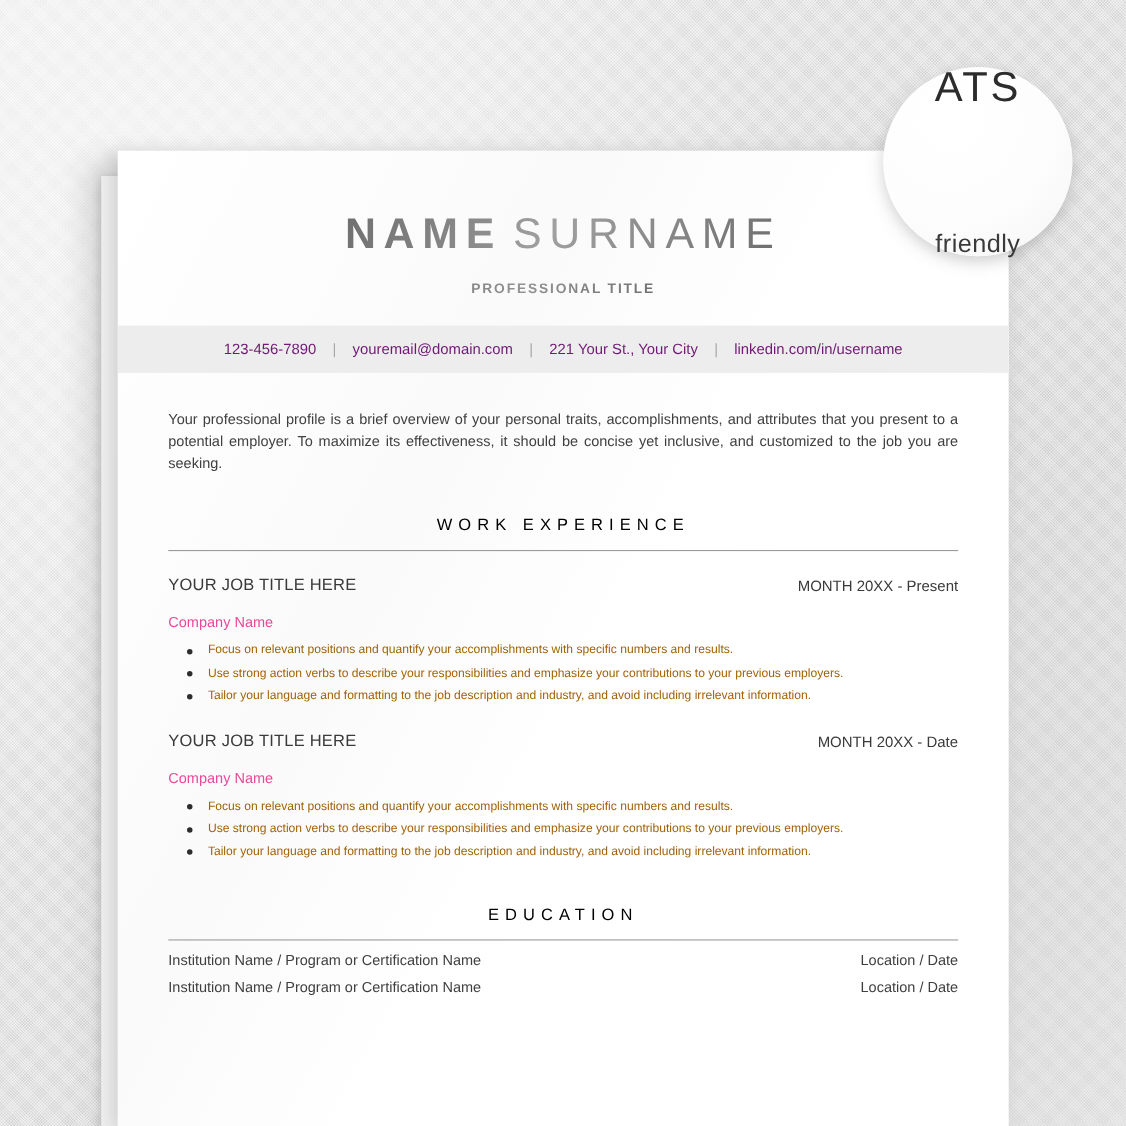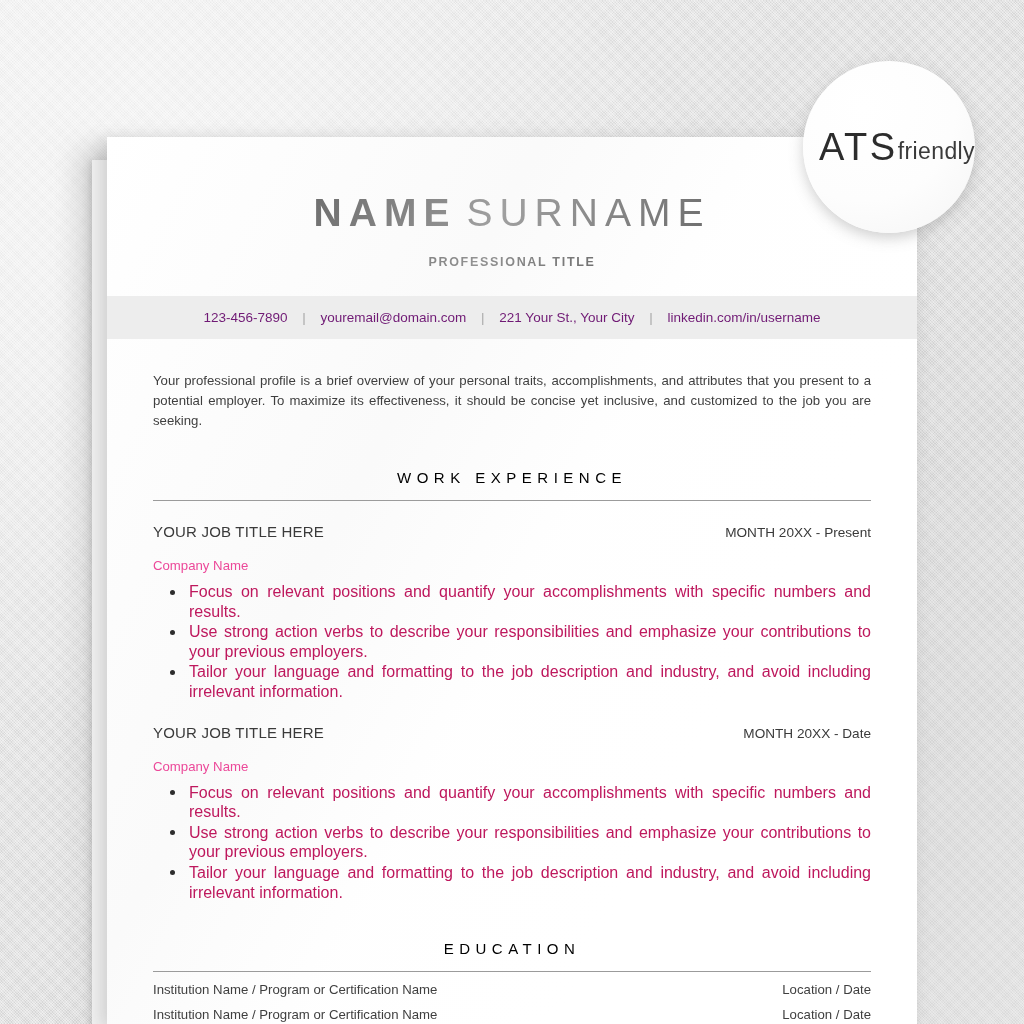--- a/index.html
+++ b/index.html
@@ -178,23 +178,23 @@
     color: #ec4899;
   }
 
   ul.bullets {
     margin: 9px 0 0 0;
     padding-left: 34px;
     list-style: none;
   }
   ul.bullets li {
     position: relative;
-    font-size: 16px;
+    font-size: 11px;
     line-height: 19.6px;
-    color: #be185d;
+    color: #a16207;
     text-align: justify;
     margin-bottom: 1px;
     padding-left: 2px;
   }
   ul.bullets li::before {
     content: "";
     position: absolute;
     left: -17px;
     top: 7.5px;
     width: 5px;
@@ -219,23 +219,23 @@
   #ats-badge {
     position: absolute;
     left: 803px;
     top: 61px;
     width: 172px;
     height: 172px;
     border-radius: 50%;
     background: radial-gradient(circle at 35% 28%, #ffffff 0%, #fdfdfd 55%, #f4f4f4 100%);
     box-shadow: 0 5px 14px rgba(120,120,120,0.35);
     display: flex;
-    flex-direction: row;
+    flex-direction: column;
     align-items: center;
-    justify-content: flex-end;
+    justify-content: space-between;
     z-index: 10;
   }
   .ats-main {
     font-size: 38px;
     font-weight: 400;
     letter-spacing: 2.5px;
     color: #2c2c2c;
     line-height: 1;
   }
   .ats-sub {

